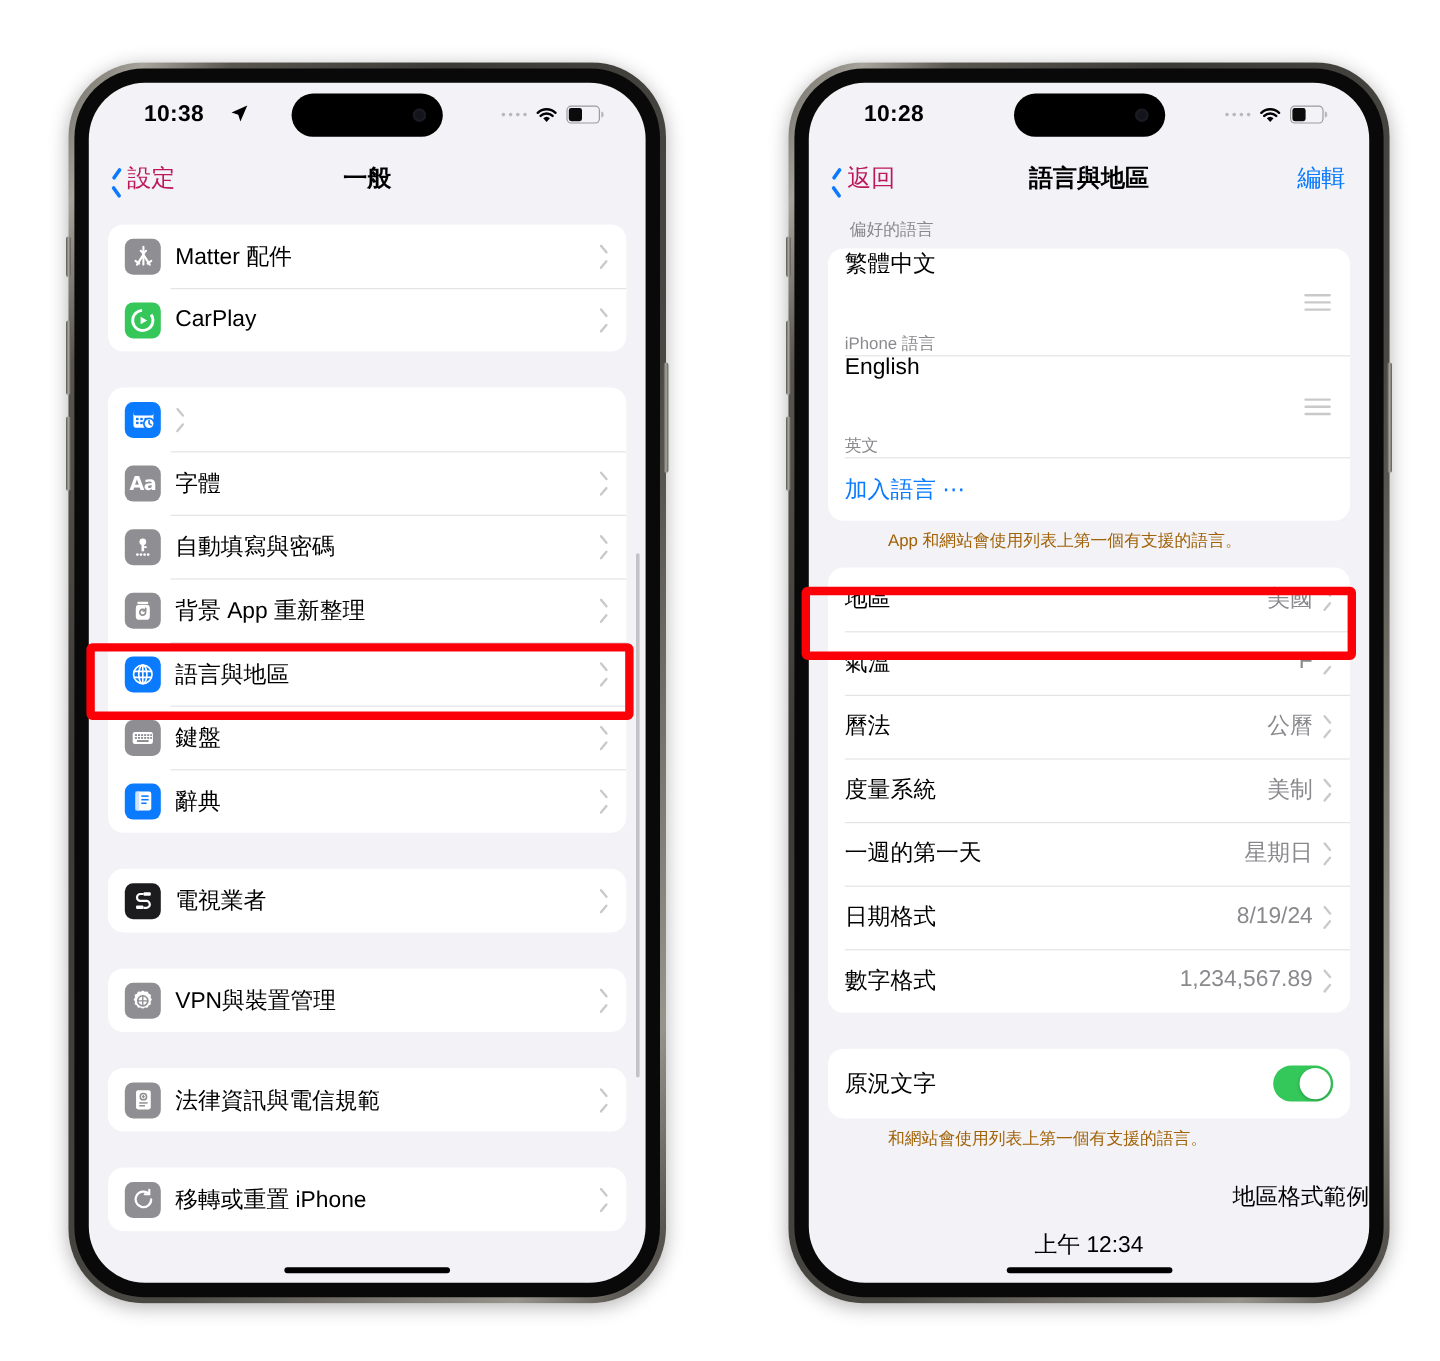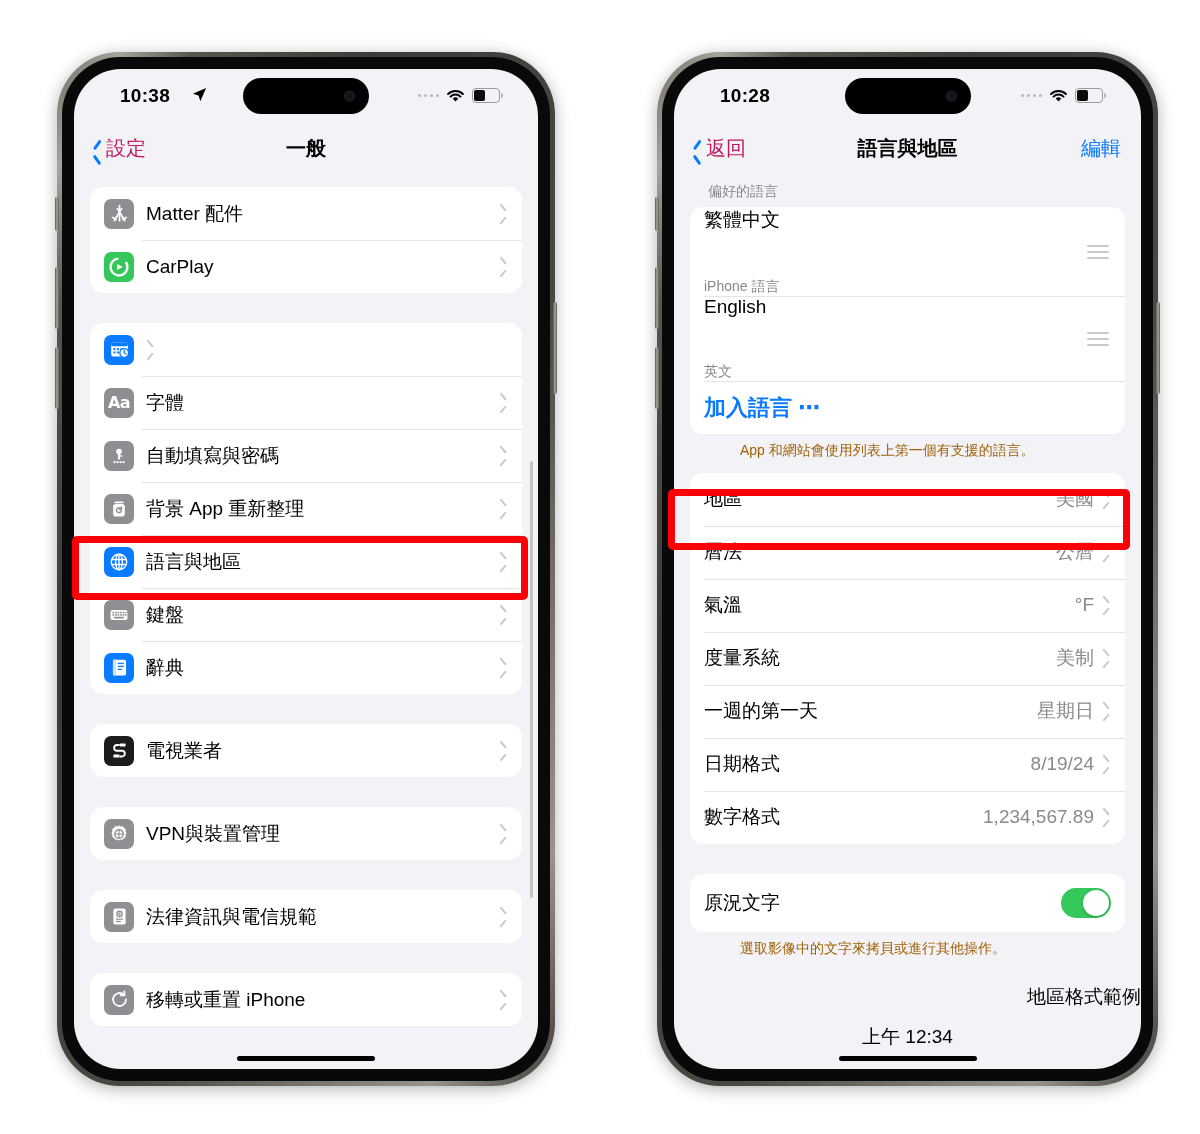--- a/index.html
+++ b/index.html
@@ -63,21 +63,21 @@
   .chev::after{top:9.5px;transform:rotate(-50deg);transform-origin:right center;}
   .gap{height:30px;}
 
   
   .row.tall{min-height:66px;align-items:center;}
   .stack{flex:1;display:flex;flex-direction:column;justify-content:center;gap:1px;}
   .stack .main{font-size:19px;color:#000;}
   .stack .sub{font-size:14px;color:#8a8a8e;margin-top:44px;}
   .reorder{width:22px;height:14px;display:flex;flex-direction:column;justify-content:space-between;opacity:.45;margin-right:2px;}
   .reorder b{display:block;height:2px;background:#8a8a8e;border-radius:2px;}
-  .linkrow{font-size:22px;color:#0a7aff;font-weight:bold;}
+  .linkrow{font-size:19px;color:#0a7aff;}
 
   
   .toggle{width:50px;height:30px;border-radius:16px;background:#34c759;position:relative;flex:0 0 auto;}
   .toggle::after{content:"";position:absolute;right:2px;top:2px;width:26px;height:26px;border-radius:50%;background:#fff;box-shadow:0 1px 3px rgba(0,0,0,.25);}
 
   .centered-note{text-align:right;font-size:19px;color:#000;padding-top:22px;}
   .centered-note2{text-align:center;font-size:19px;color:#000;}
 
   .homebar{position:absolute;left:50%;transform:translateX(-50%);bottom:8px;width:138px;height:5px;border-radius:3px;background:#000;}
 
@@ -432,27 +432,27 @@
 
           <div style="height:9px;"></div>
 
           <div class="card">
             <div class="row noicon" id="rowRegion">
               <div class="label">地區</div>
               <div class="value">美國</div>
               <div class="chev"></div>
             </div>
             <div class="row noicon">
+              <div class="label">氣溫</div>
+              <div class="value">°F</div>
+              <div class="chev"></div>
+            </div>
+            <div class="row noicon">
               <div class="label">曆法</div>
               <div class="value">公曆</div>
-              <div class="chev"></div>
-            </div>
-            <div class="row noicon">
-              <div class="label">氣溫</div>
-              <div class="value">°F</div>
               <div class="chev"></div>
             </div>
             <div class="row noicon">
               <div class="label">度量系統</div>
               <div class="value">美制</div>
               <div class="chev"></div>
             </div>
             <div class="row noicon">
               <div class="label">一週的第一天</div>
               <div class="value">星期日</div>
@@ -472,21 +472,21 @@
 
           <div class="gap"></div>
 
           <div class="card">
             <div class="row noicon" style="min-height:58px;">
               <div class="label">原況文字</div>
               <div class="toggle"></div>
             </div>
           </div>
 
-          <div class="groupftr">選取影像中的文字來拷貝或進行其他操作。</div>
+          <div class="groupftr">和網站會使用列表上第一個有支援的語言。</div>
 
           <div class="centered-note">地區格式範例</div>
           <div class="centered-note2" style="padding-top:14px;">上午 12:34</div>
 
           <div style="height:40px;"></div>
         </div>
 
         <div class="homebar"></div>
       </div>
     </div>

